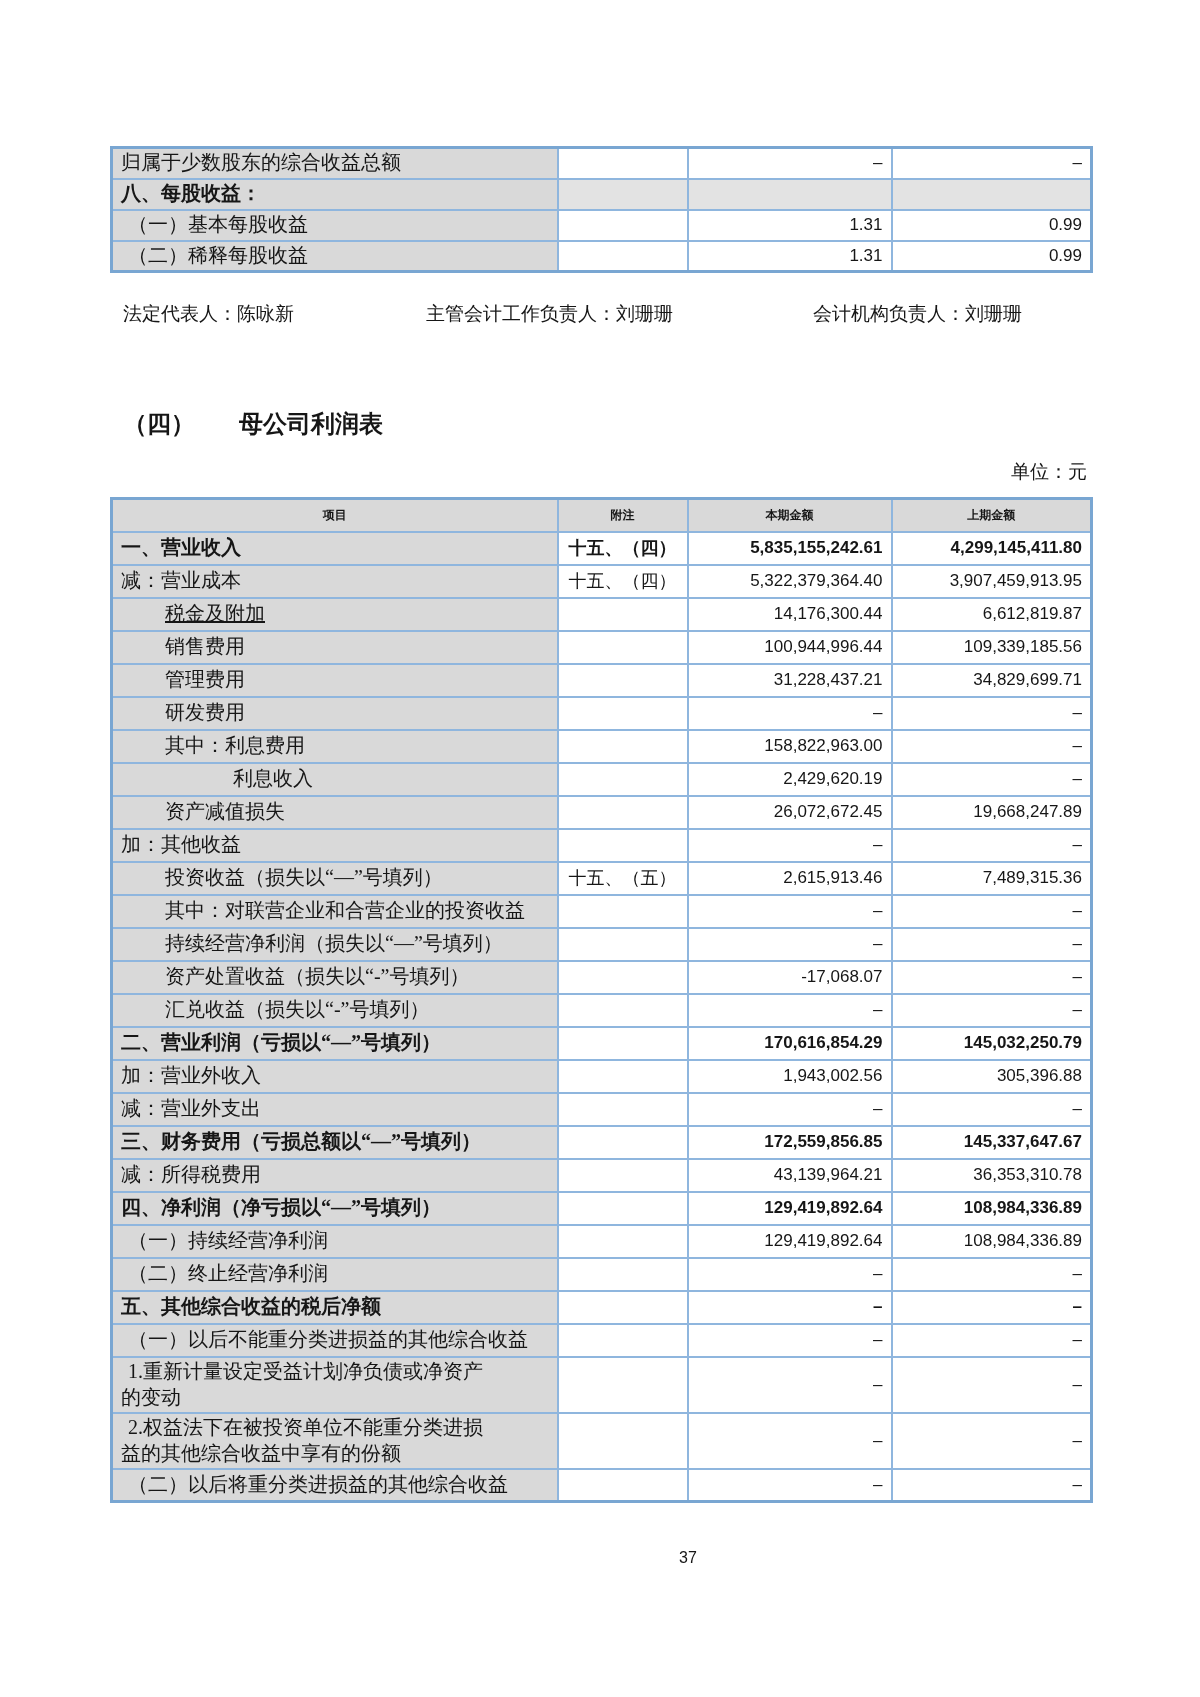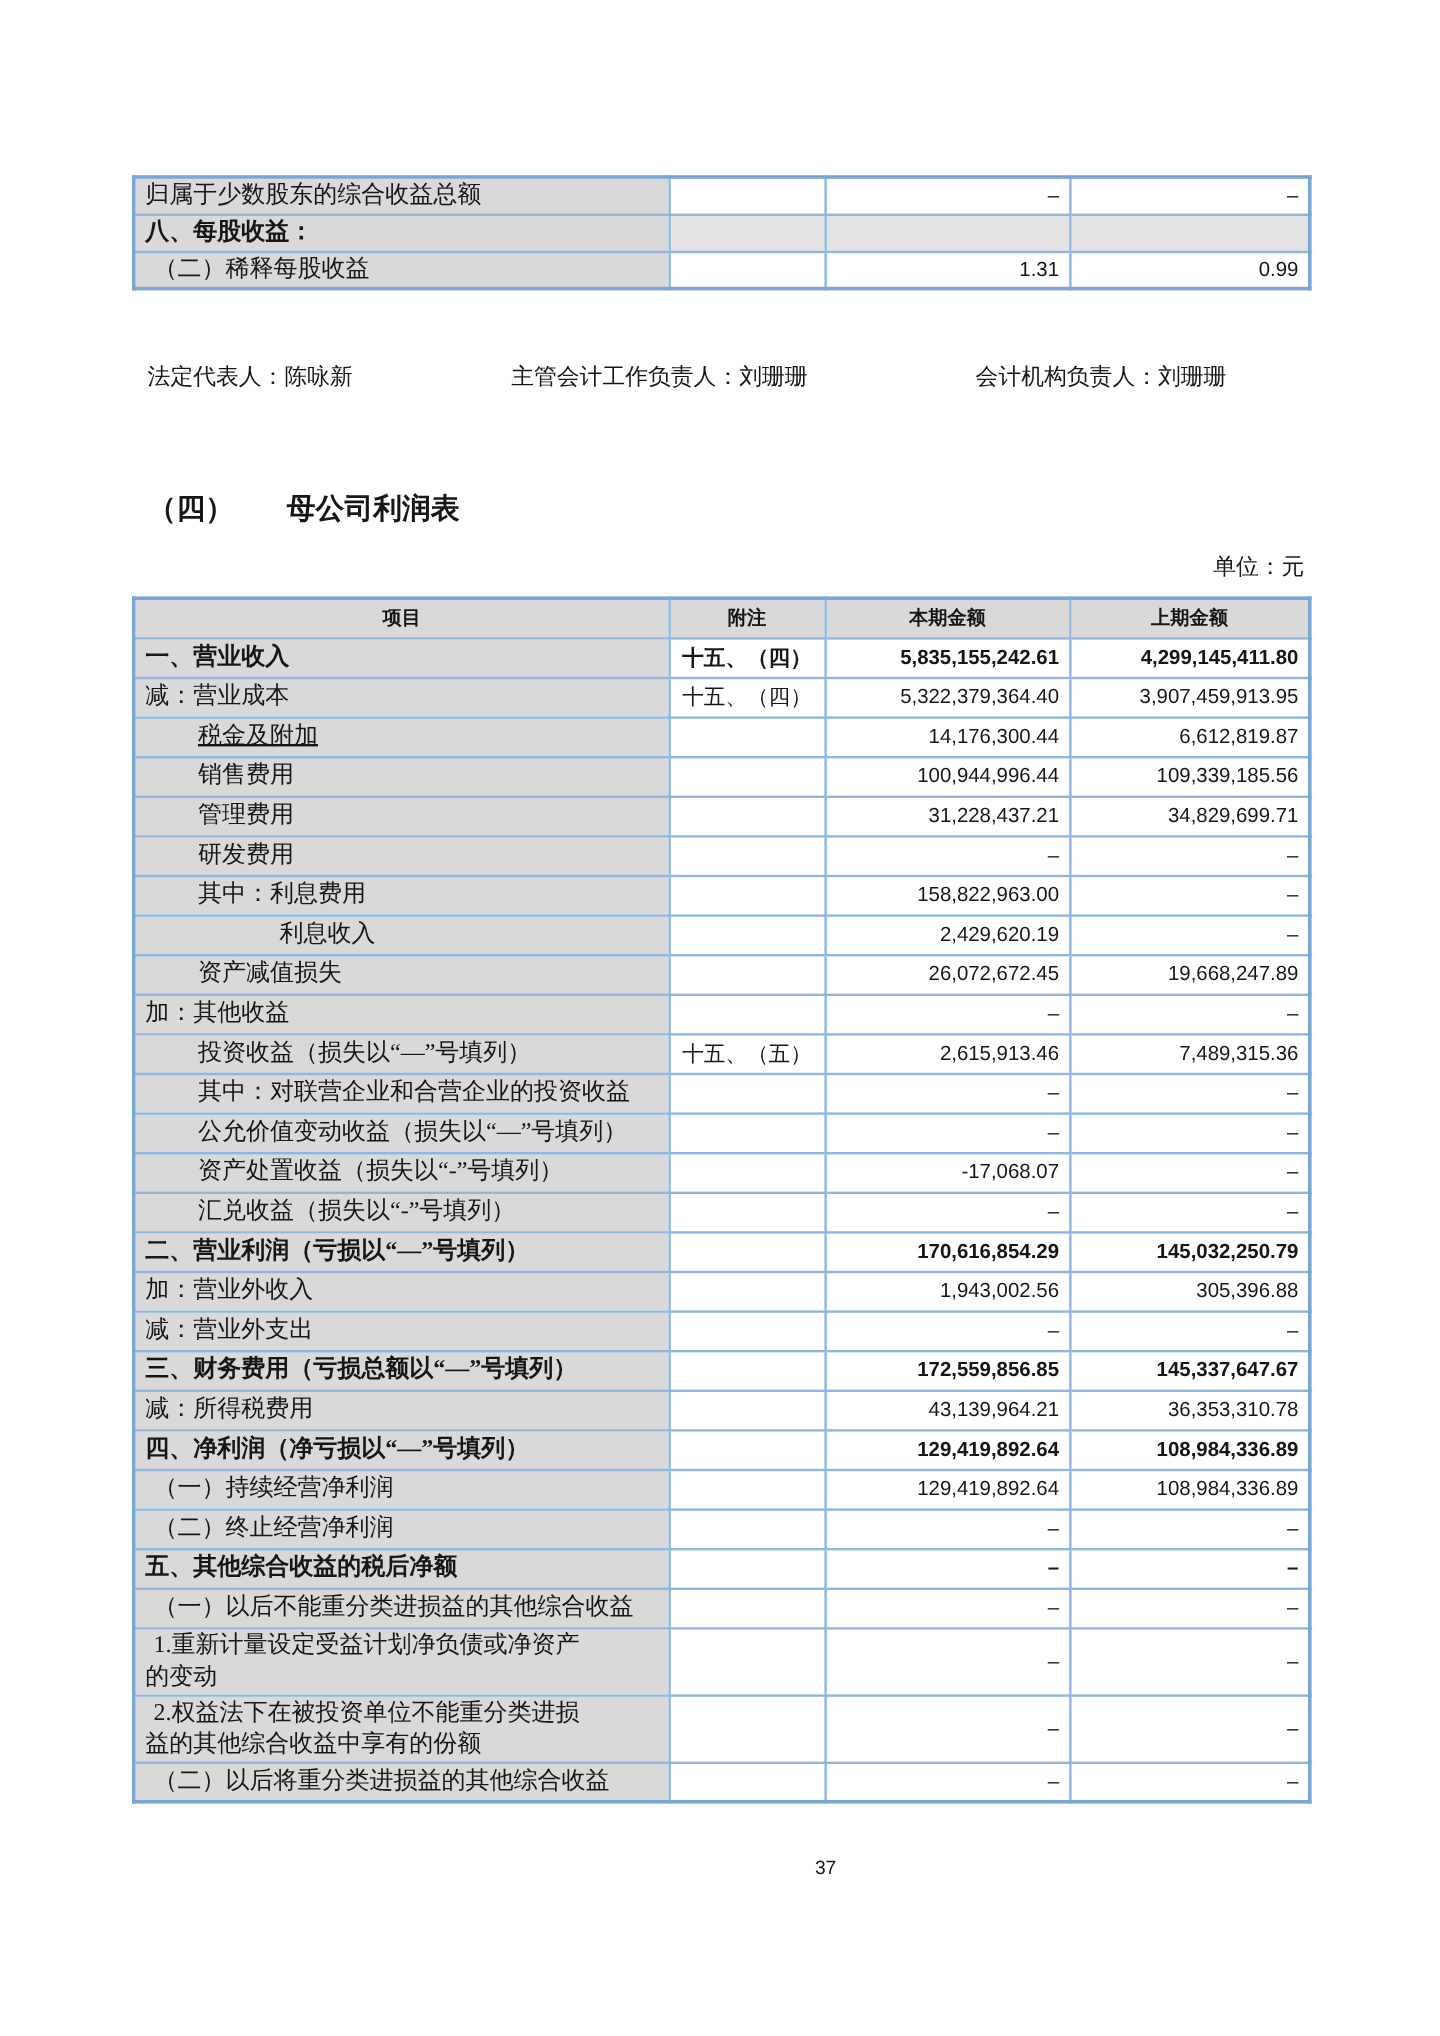--- a/index.html
+++ b/index.html
@@ -8,21 +8,21 @@
   .page{position:absolute;inset:0;background:#ffffff;}
 
   table.fin{border-collapse:collapse;table-layout:fixed;position:absolute;left:110px;width:980px;
             border:3px solid #79a6d2;}
   table.fin td,table.fin th{border:2px solid #8fb6de;box-sizing:border-box;
             padding:0 8px;vertical-align:middle;overflow:hidden;}
   .c-label{background:#d9d9d9;text-align:left;font-size:20px;line-height:1.28;white-space:pre-line;}
   .c-note{text-align:center;font-size:18px;background:#ffffff;}
   .c-amt{text-align:right;font-size:17px;padding-right:9px;background:#ffffff;
          font-family:"Liberation Sans","DejaVu Sans",sans-serif;}
-  th{background:#d9d9d9;font-size:16px;font-weight:bold;text-align:center;}
+  th{background:#d9d9d9;font-size:12px;font-weight:bold;text-align:center;}
   tr.b td{font-weight:bold;}
   .gray-row .c-note,.gray-row .c-amt{background:#e3e3e3;}
 
   .top-table{top:146px;}
   .top-table tr{height:31px;}
   .main-table{top:497px;}
   .main-table tr{height:33px;}
   .main-table tr.tall{height:56px;}
 
   .signatures{position:absolute;top:301px;left:110px;width:980px;height:26px;font-size:19px;}
@@ -54,20 +54,26 @@
           <td class="c-label" style="padding-left: 8px; text-indent: 0px; margin-top: 48px;">归属于少数股东的综合收益总额</td>
           <td class="c-note"></td>
           <td class="c-amt">–</td>
           <td class="c-amt">–</td>
         </tr>
         <tr class="b gray-row">
           <td class="c-label" style="padding-left: 8px; text-indent: 0px;">八、每股收益：</td>
           <td class="c-note"></td>
           <td class="c-amt"></td>
           <td class="c-amt"></td>
+        </tr>
+        <tr>
+          <td class="c-label" style="padding-left: 8px; text-indent: 7px;">（一）基本每股收益</td>
+          <td class="c-note"></td>
+          <td class="c-amt">1.31</td>
+          <td class="c-amt">0.99</td>
         </tr>
         <tr>
           <td class="c-label" style="padding-left: 8px; text-indent: 7px;">（二）稀释每股收益</td>
           <td class="c-note"></td>
           <td class="c-amt">1.31</td>
           <td class="c-amt">0.99</td>
         </tr>
       </tbody>
   </table>
 
@@ -165,21 +171,21 @@
           <td class="c-amt">2,615,913.46</td>
           <td class="c-amt">7,489,315.36</td>
         </tr>
         <tr>
           <td class="c-label" style="padding-left: 52px; text-indent: 0px;">其中：对联营企业和合营企业的投资收益</td>
           <td class="c-note"></td>
           <td class="c-amt">–</td>
           <td class="c-amt">–</td>
         </tr>
         <tr>
-          <td class="c-label" style="padding-left: 52px; text-indent: 0px;">公允价值变动收益（损失以“—”号填列）</td>
+          <td class="c-label" style="padding-left: 52px; text-indent: 0px;">持续经营净利润（损失以“—”号填列）</td>
           <td class="c-note"></td>
           <td class="c-amt">–</td>
           <td class="c-amt">–</td>
         </tr>
         <tr>
           <td class="c-label" style="padding-left: 52px; text-indent: 0px;">资产处置收益（损失以“-”号填列）</td>
           <td class="c-note"></td>
           <td class="c-amt">-17,068.07</td>
           <td class="c-amt">–</td>
         </tr>

